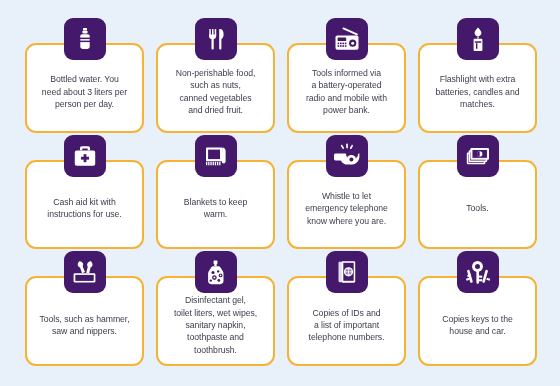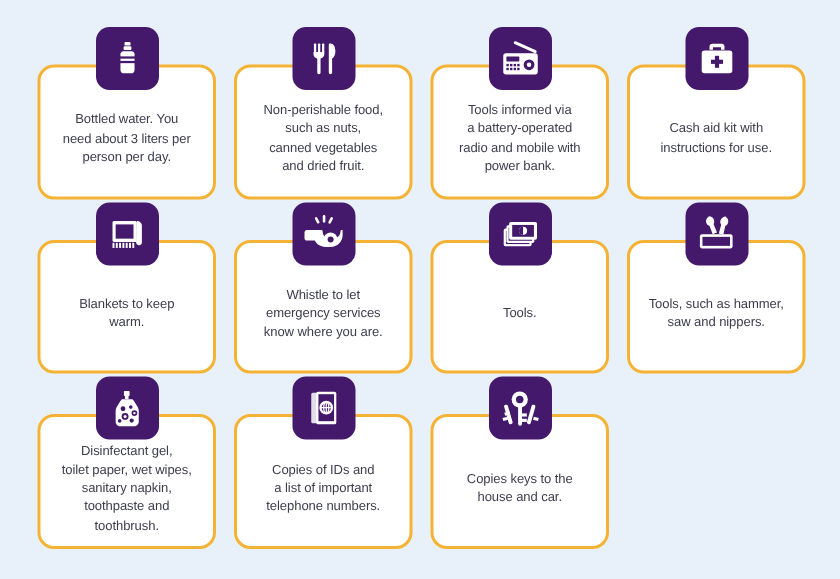--- a/index.html
+++ b/index.html
@@ -137,20 +137,36 @@
             <rect x="11.8" y="17.6" width="1.6" height="1.6"></rect>
             <rect x="4.6" y="20.2" width="1.6" height="1.6"></rect>
             <rect x="7.0" y="20.2" width="1.6" height="1.6"></rect>
             <rect x="9.4" y="20.2" width="1.6" height="1.6"></rect>
             <rect x="11.8" y="20.2" width="1.6" height="1.6"></rect>
           </g>
         </svg>
       </div>
     </div>
 
+    <div class="cell">
+      <div class="card">
+        <div class="card-text">Flashlight with extra
+batteries, candles and
+matches.</div>
+      </div>
+      <div class="icon-tile">
+        <svg width="26" height="26" viewBox="0 0 26 26" fill="#ffffff">
+          <path d="M13 1.4c2.5 2.6 3.4 4.1 3.4 5.5 0 1.9-1.5 3.3-3.4 3.3S9.6 8.8 9.6 6.9c0-1.4 0.9-2.9 3.4-5.5z"></path>
+          <rect x="12.4" y="10.4" width="1.3" height="2.2"></rect>
+          <path d="M9.5 12.8h7c0.5 0 0.9 0.4 0.9 0.9v10.4c0 0.5-0.4 0.9-0.9 0.9h-7c-0.5 0-0.9-0.4-0.9-0.9V13.7c0-0.5 0.4-0.9 0.9-0.9z"></path>
+          <rect x="9.8" y="15.3" width="6.4" height="1.5" fill="#44196b"></rect>
+          <rect x="11.0" y="17.2" width="1.4" height="5.6" fill="#44196b"></rect>
+        </svg>
+      </div>
+    </div>
 
     <div class="cell">
       <div class="card">
         <div class="card-text">Cash aid kit with
 instructions for use.</div>
       </div>
       <div class="icon-tile">
         <svg width="26" height="26" viewBox="0 0 26 26" fill="#ffffff">
           <path d="M9.8 3.2h6.4c1 0 1.8 0.8 1.8 1.8v2.2h-2.3V5.5H10.3v1.7H8V5c0-1 0.8-1.8 1.8-1.8z"></path>
           <rect x="2.8" y="7.6" width="20.4" height="15.2" rx="1.8"></rect>
@@ -179,21 +195,21 @@
             <rect x="14.0" y="18.9" width="1.3" height="3.4"></rect>
             <rect x="16.2" y="18.9" width="1.3" height="3.4"></rect>
           </g>
         </svg>
       </div>
     </div>
 
     <div class="cell">
       <div class="card">
         <div class="card-text">Whistle to let
-emergency services
+emergency telephone
 know where you are.</div>
       </div>
       <div class="icon-tile">
         <svg width="28" height="28" viewBox="0 0 28 28" fill="#ffffff">
           <g>
             <rect x="13.2" y="1.4" width="1.7" height="5" rx="0.8"></rect>
             <rect x="8.6" y="2.6" width="1.7" height="4.6" rx="0.8" transform="rotate(-28 9.4 4.9)"></rect>
             <rect x="17.6" y="2.6" width="1.7" height="4.6" rx="0.8" transform="rotate(28 18.4 4.9)"></rect>
           </g>
           <path d="M2.6 11.4h9.6c0.5 0 0.9 0.4 0.9 0.9 0 2.6 2.1 4.7 4.7 4.7h2.3c2.7 0 4.9-2.1 4.9-4.7 0-0.5 0.4-0.9 0.9-0.9h0.5v3.4c0 4.3-3.6 7.8-8 7.8h-3.6c-3.1 0-5.7-1.7-7-4.2H2.6c-0.9 0-1.6-0.7-1.6-1.6v-3.8c0-0.9 0.7-1.6 1.6-1.6z"></path>
@@ -234,21 +250,21 @@
           <path d="M18.9 2.2c1.9 0.5 3 2.4 2.5 4.3-0.3 1-1 1.8-1.9 2.1l-1.3 5.9-3-0.8 1.6-5.9c-0.6-0.8-0.8-1.8-0.5-2.8 0.5-1.9 2.5-3.1 4.4-2.6z"></path>
           <rect x="2.6" y="14.2" width="21.8" height="9.4" rx="1.4"></rect>
           <rect x="4.3" y="15.9" width="18.4" height="6" fill="#44196b"></rect>
         </svg>
       </div>
     </div>
 
     <div class="cell">
       <div class="card">
         <div class="card-text">Disinfectant gel,
-toilet paper, wet wipes,
+toilet liters, wet wipes,
 sanitary napkin,
 toothpaste and
 toothbrush.</div>
       </div>
       <div class="icon-tile">
         <svg width="27" height="27" viewBox="0 0 27 27" fill="#ffffff">
           <rect x="11.6" y="1.6" width="3.8" height="3.4" rx="0.6"></rect>
           <rect x="12.3" y="5" width="2.4" height="2"></rect>
           <path d="M10.4 7.2h6.2c0.6 0 1.2 0.3 1.5 0.8l2.6 4.1c0.5 0.8 0.8 1.7 0.8 2.6v7.4c0 1.7-1.4 3.1-3.1 3.1H9.2c-1.7 0-3.1-1.4-3.1-3.1v-7.4c0-0.9 0.3-1.8 0.8-2.6l2.6-4.1c0.3-0.5 0.8-0.8 1.5-0.8z"></path>
           <g fill="#44196b">

